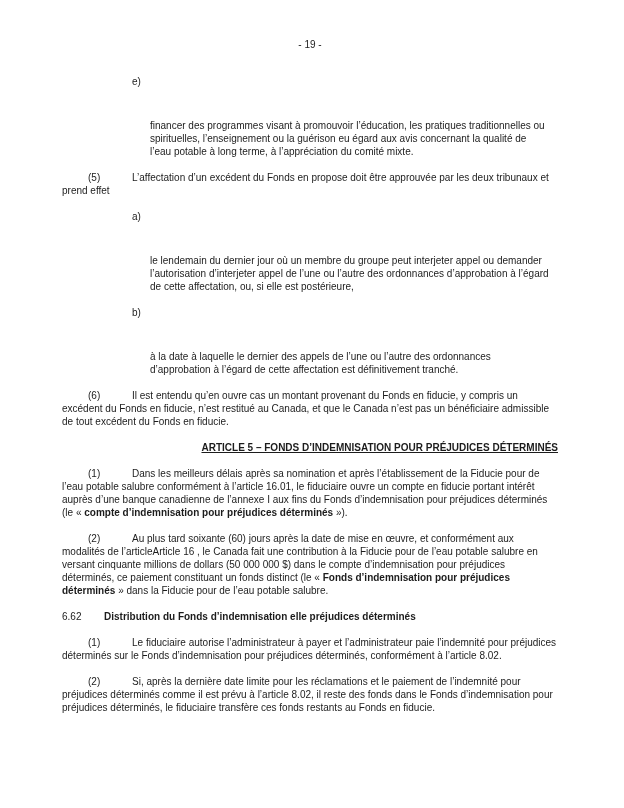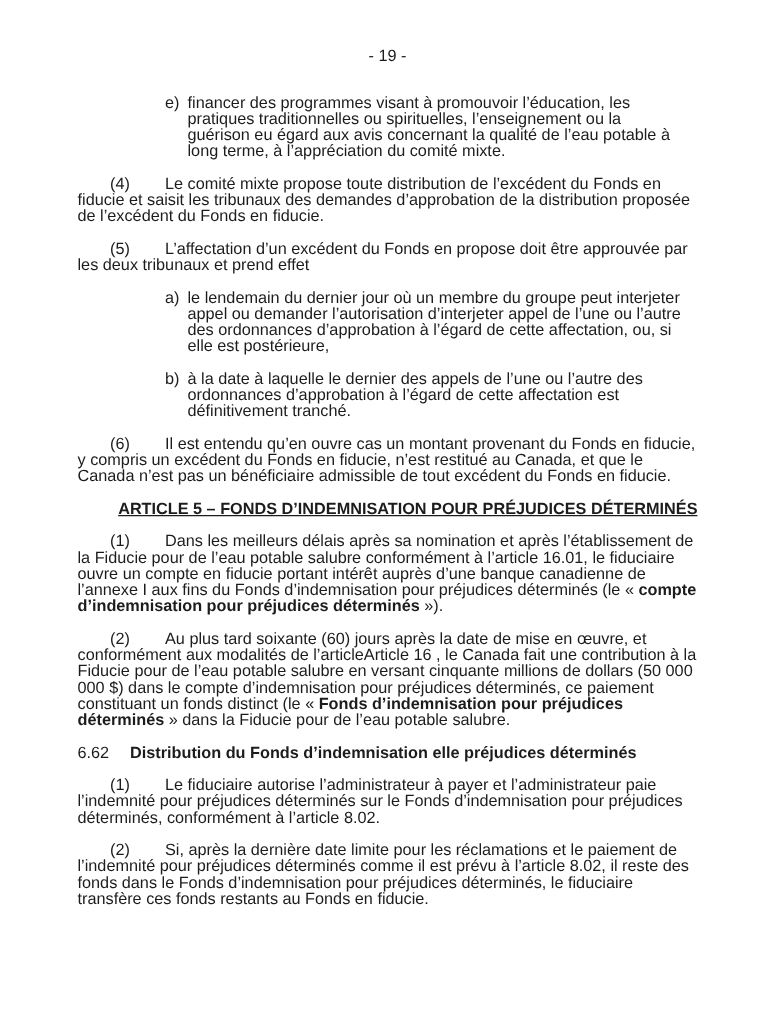--- a/index.html
+++ b/index.html
@@ -6,21 +6,21 @@
   html, body { margin: 0; padding: 0; background: #e8e8e8; }
   .page {
     position: relative;
     width: 624px;
     height: 808px;
     margin: 0 auto;
     background: #ffffff;
     box-sizing: border-box;
     padding: 38px 66px 20px 62px;
     font-family: "Liberation Sans", "DejaVu Sans", sans-serif;
-    font-size: 13px;
+    font-size: 10px;
     line-height: 13px;
     color: #1c1c1c;
     overflow: hidden;
   }
   .page-number {
     text-align: center;
     margin: 0 0 24px 0;
   }
   
   .para {
@@ -37,20 +37,21 @@
     display: flex;
     margin: 0 0 13px 70px;
   }
   .list-item .li-label {
     flex: none;
     width: 18px;
   }
   .list-item .li-body {
     flex: 1;
     padding-right: 8px;
+    margin-top: 44px;
   }
   .article-heading {
     text-align: right;
     font-weight: bold;
     text-decoration: underline;
     margin: 0 0 13px 0;
   }
   .section-heading {
     display: flex;
     margin: 0 0 13px 0;
@@ -71,21 +72,20 @@
 
 <div class="page">
 
   <div class="page-number">- 19 -</div>
 
   <div class="list-item">
     <span class="li-label">e)</span>
     <span class="li-body">financer des programmes visant à promouvoir l’éducation, les pratiques traditionnelles ou spirituelles, l’enseignement ou la guérison eu égard aux avis concernant la qualité de l’eau potable à long terme, à l’appréciation du comité mixte.</span>
   </div>
 
-  <p class="para"><span class="pnum">(4)</span><span>Le comité mixte propose toute distribution de l’excédent du Fonds en fiducie et saisit les tribunaux des demandes d’approbation de la distribution proposée de l’excédent du Fonds en fiducie.</span></p>
 
   <p class="para"><span class="pnum">(5)</span><span>L’affectation d’un excédent du Fonds en propose doit être approuvée par les deux tribunaux et prend effet</span></p>
 
   <div class="list-item">
     <span class="li-label">a)</span>
     <span class="li-body">le lendemain du dernier jour où un membre du groupe peut interjeter appel ou demander l’autorisation d’interjeter appel de l’une ou l’autre des ordonnances d’approbation à l’égard de cette affectation, ou, si elle est postérieure,</span>
   </div>
 
   <div class="list-item">
     <span class="li-label">b)</span>

